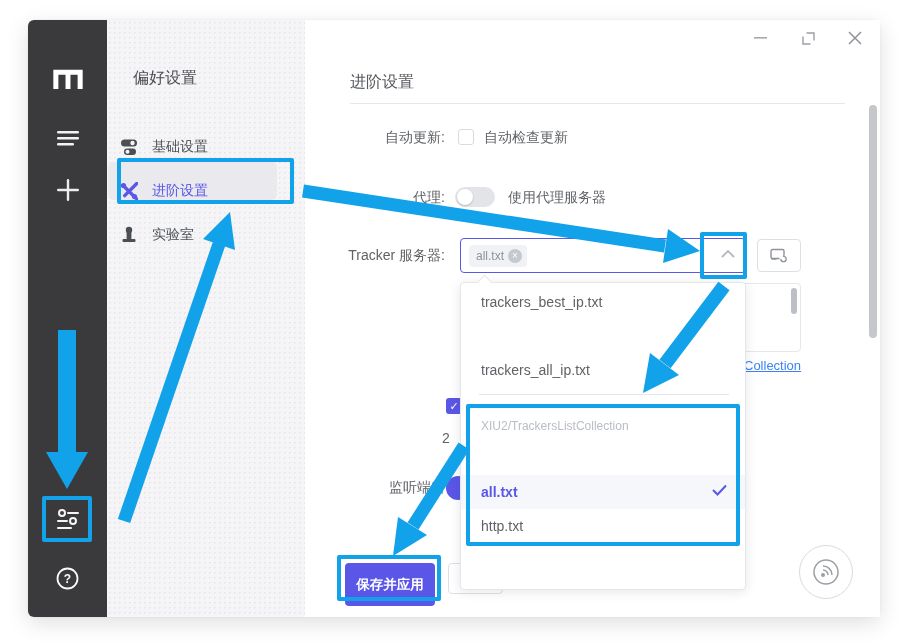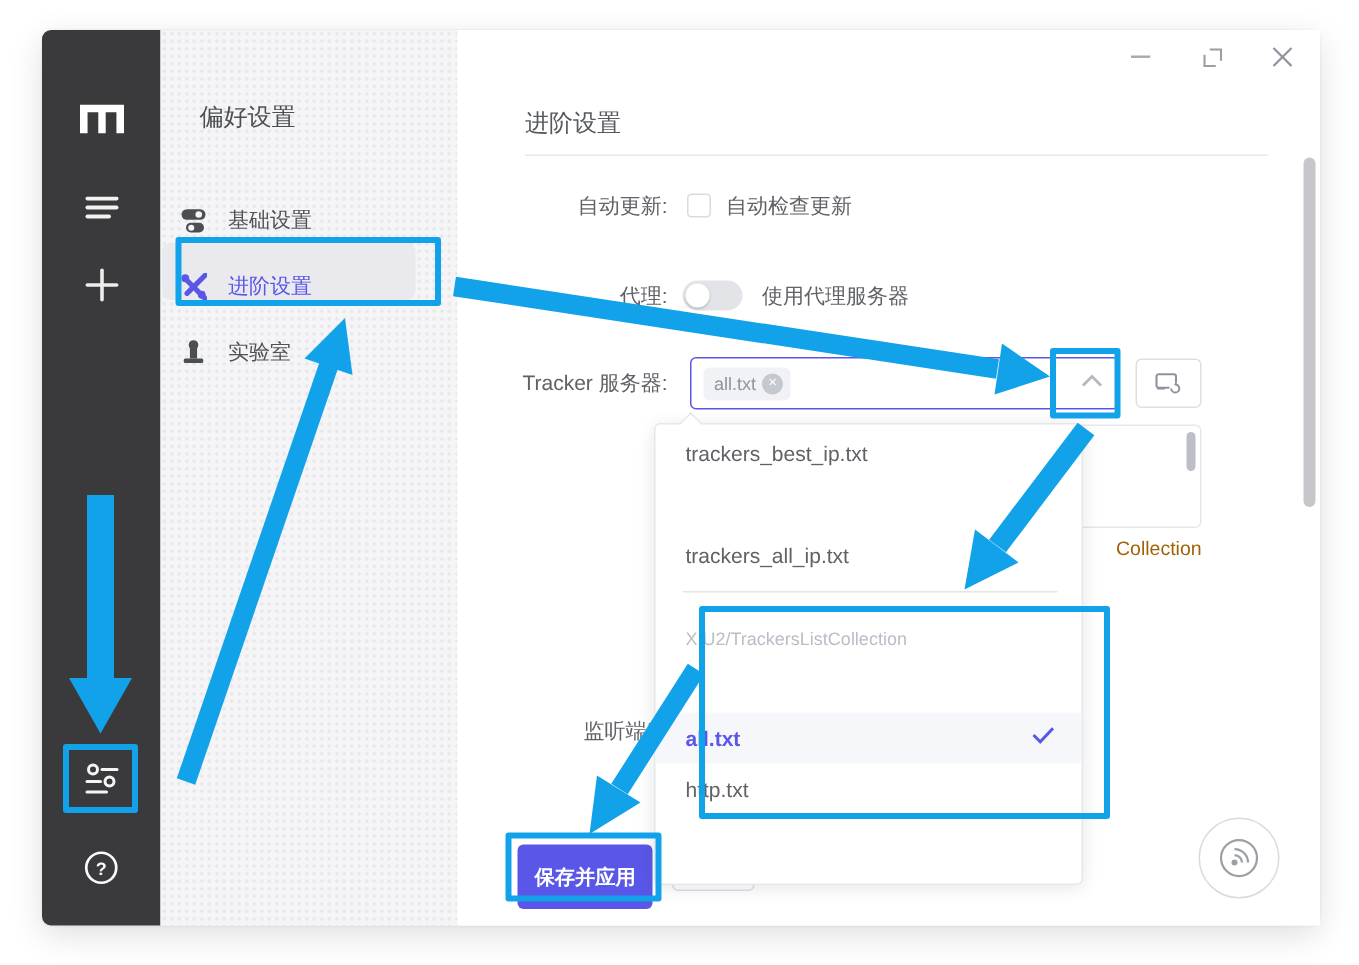--- a/index.html
+++ b/index.html
@@ -58,21 +58,21 @@
   .tag-x{width:14px;height:14px;border-radius:50%;background:#c4c8cf;color:#fff;font-size:10px;line-height:14px;text-align:center;}
   .trk-caret{position:absolute;right:10px;top:10px;}
 
   .mini-btn{position:absolute;left:452px;top:219px;width:44px;height:33px;box-sizing:border-box;
     border:1px solid #dcdfe5;border-radius:4px;background:#fff;display:flex;align-items:center;justify-content:center;}
 
   .textarea{position:absolute;left:155px;top:263px;width:341px;height:69px;box-sizing:border-box;
     border:1px solid #e4e7ed;border-radius:4px;background:#fff;}
   .textarea .ta-thumb{position:absolute;right:3px;top:4px;width:6px;height:26px;border-radius:3px;background:#bcc0c6;}
 
-  .link-tail{position:absolute;left:439px;top:338px;font-size:13px;color:#a16207;}
+  .link-tail{position:absolute;left:439px;top:338px;font-size:13px;color:#3b82f6;text-decoration:underline;}
 
   
   .frag-check{position:absolute;left:141px;top:378px;width:16px;height:16px;border-radius:3px;background:#5a57e8;color:#fff;font-size:11px;line-height:16px;text-align:center;}
   .frag-num{position:absolute;left:137px;top:410px;font-size:14px;color:#5f6266;}
   .frag-circle{position:absolute;left:141px;top:456px;width:24px;height:24px;border-radius:50%;background:#5a57e8;}
   .frag-letter{position:absolute;left:154px;top:492px;font-size:14px;color:#5f6266;}
 
   
   .btn-save{position:absolute;left:40px;top:543px;width:90px;height:43px;border-radius:4px;background:#5a57e8;
     color:#fff;font-size:13.5px;font-weight:bold;display:flex;align-items:center;justify-content:center;}
@@ -82,21 +82,21 @@
   .speed-btn{position:absolute;left:494px;top:525px;width:54px;height:54px;border-radius:50%;border:1px solid #dbdbde;
     box-sizing:border-box;display:flex;align-items:center;justify-content:center;background:#fff;}
 
   .main-scroll{position:absolute;left:841px;top:85px;width:8px;height:233px;border-radius:4px;background:#c6c7ca;}
 
   
   .winctl{position:absolute;top:9px;width:28px;height:18px;display:flex;align-items:center;justify-content:center;}
 
   
   .dropdown{
-    position:absolute;left:408px;top:262px;width:286px;height:308px;box-sizing:border-box;z-index:5;
+    position:absolute;left:432px;top:262px;width:286px;height:308px;box-sizing:border-box;z-index:5;
     background:#fff;border:1px solid #e4e7ed;border-radius:4px;
     box-shadow:0 2px 12px rgba(0,0,0,.1);
   }
   .dd-caret{position:absolute;left:18px;top:-6px;width:10px;height:10px;background:#fff;
     border-left:1px solid #e4e7ed;border-top:1px solid #e4e7ed;transform:rotate(45deg);}
   .dd-item{position:absolute;left:0;width:100%;height:34px;line-height:34px;padding-left:20px;box-sizing:border-box;
     font-size:14px;color:#5f6266;white-space:nowrap;}
   .dd-divider{position:absolute;left:18px;top:111px;width:250px;height:1px;background:#e6e6e8;}
   .dd-group{position:absolute;left:20px;top:129px;height:28px;line-height:28px;font-size:12px;color:#b9bdc6;}
   .dd-item.selected{background:#f5f7fa;color:#5a57e8;font-weight:bold;}

